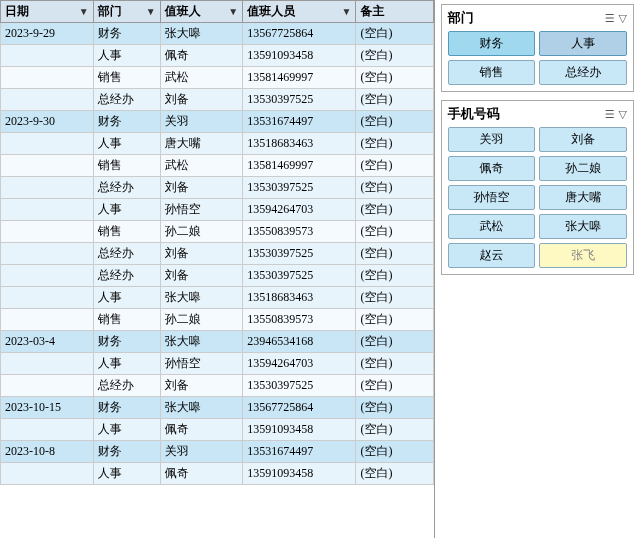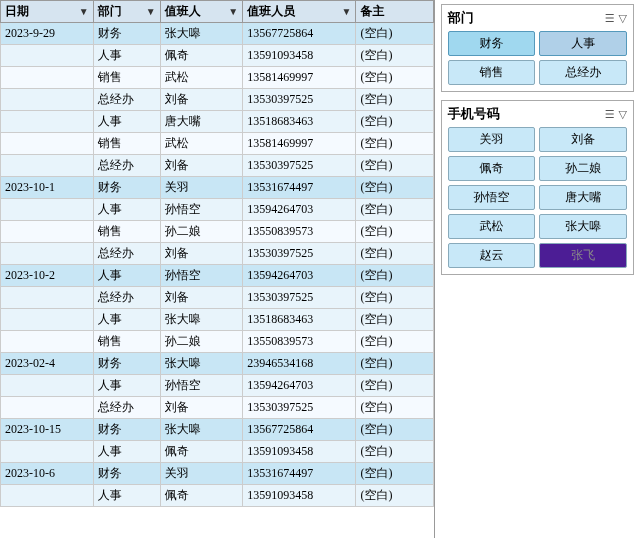--- a/index.html
+++ b/index.html
@@ -135,21 +135,21 @@
     .chip.selected {
       background: #a0d8ef;
       border-color: #5599bb;
     }
 
     .chip.hover-state {
       background: #b0d0e8;
     }
 
     .chip.disabled {
-      background: #4c1d95;
+      background: #fef9c3;
       color: #888;
       cursor: default;
     }
   </style>
 </head>
 <body>
 
 <div class="table-area">
   <table>
     <colgroup>
@@ -214,20 +214,27 @@
           <td>13581469997</td>
           <td>(空白)</td>
         </tr>
         <tr class="row-even">
           <td></td>
           <td>总经办</td>
           <td>刘备</td>
           <td>13530397525</td>
           <td>(空白)</td>
         </tr>
+        <tr class="row-date">
+          <td>2023-9-30</td>
+          <td>财务</td>
+          <td>关羽</td>
+          <td>13531674497</td>
+          <td>(空白)</td>
+        </tr>
         <tr class="row-even">
           <td></td>
           <td>人事</td>
           <td>唐大嘴</td>
           <td>13518683463</td>
           <td>(空白)</td>
         </tr>
         <tr class="row-odd">
           <td></td>
           <td>销售</td>
@@ -235,27 +242,20 @@
           <td>13581469997</td>
           <td>(空白)</td>
         </tr>
         <tr class="row-even">
           <td></td>
           <td>总经办</td>
           <td>刘备</td>
           <td>13530397525</td>
           <td>(空白)</td>
         </tr>
-        <tr class="row-date">
-          <td>2023-10-1</td>
-          <td>财务</td>
-          <td>关羽</td>
-          <td>13531674497</td>
-          <td>(空白)</td>
-        </tr>
         <tr class="row-even">
           <td></td>
           <td>人事</td>
           <td>孙悟空</td>
           <td>13594264703</td>
           <td>(空白)</td>
         </tr>
         <tr class="row-odd">
           <td></td>
           <td>销售</td>
@@ -263,27 +263,20 @@
           <td>13550839573</td>
           <td>(空白)</td>
         </tr>
         <tr class="row-even">
           <td></td>
           <td>总经办</td>
           <td>刘备</td>
           <td>13530397525</td>
           <td>(空白)</td>
         </tr>
-        <tr class="row-date">
-          <td>2023-10-2</td>
-          <td>人事</td>
-          <td>孙悟空</td>
-          <td>13594264703</td>
-          <td>(空白)</td>
-        </tr>
         <tr class="row-even">
           <td></td>
           <td>总经办</td>
           <td>刘备</td>
           <td>13530397525</td>
           <td>(空白)</td>
         </tr>
         <tr class="row-even">
           <td></td>
           <td>人事</td>
@@ -292,21 +285,21 @@
           <td>(空白)</td>
         </tr>
         <tr class="row-odd">
           <td></td>
           <td>销售</td>
           <td>孙二娘</td>
           <td>13550839573</td>
           <td>(空白)</td>
         </tr>
         <tr class="row-date">
-          <td>2023-02-4</td>
+          <td>2023-03-4</td>
           <td>财务</td>
           <td>张大嗥</td>
           <td>23946534168</td>
           <td>(空白)</td>
         </tr>
         <tr class="row-even">
           <td></td>
           <td>人事</td>
           <td>孙悟空</td>
           <td>13594264703</td>
@@ -327,21 +320,21 @@
           <td>(空白)</td>
         </tr>
         <tr class="row-even">
           <td></td>
           <td>人事</td>
           <td>佩奇</td>
           <td>13591093458</td>
           <td>(空白)</td>
         </tr>
         <tr class="row-date">
-          <td>2023-10-6</td>
+          <td>2023-10-8</td>
           <td>财务</td>
           <td>关羽</td>
           <td>13531674497</td>
           <td>(空白)</td>
         </tr>
         <tr class="row-even">
           <td></td>
           <td>人事</td>
           <td>佩奇</td>
           <td>13591093458</td>

